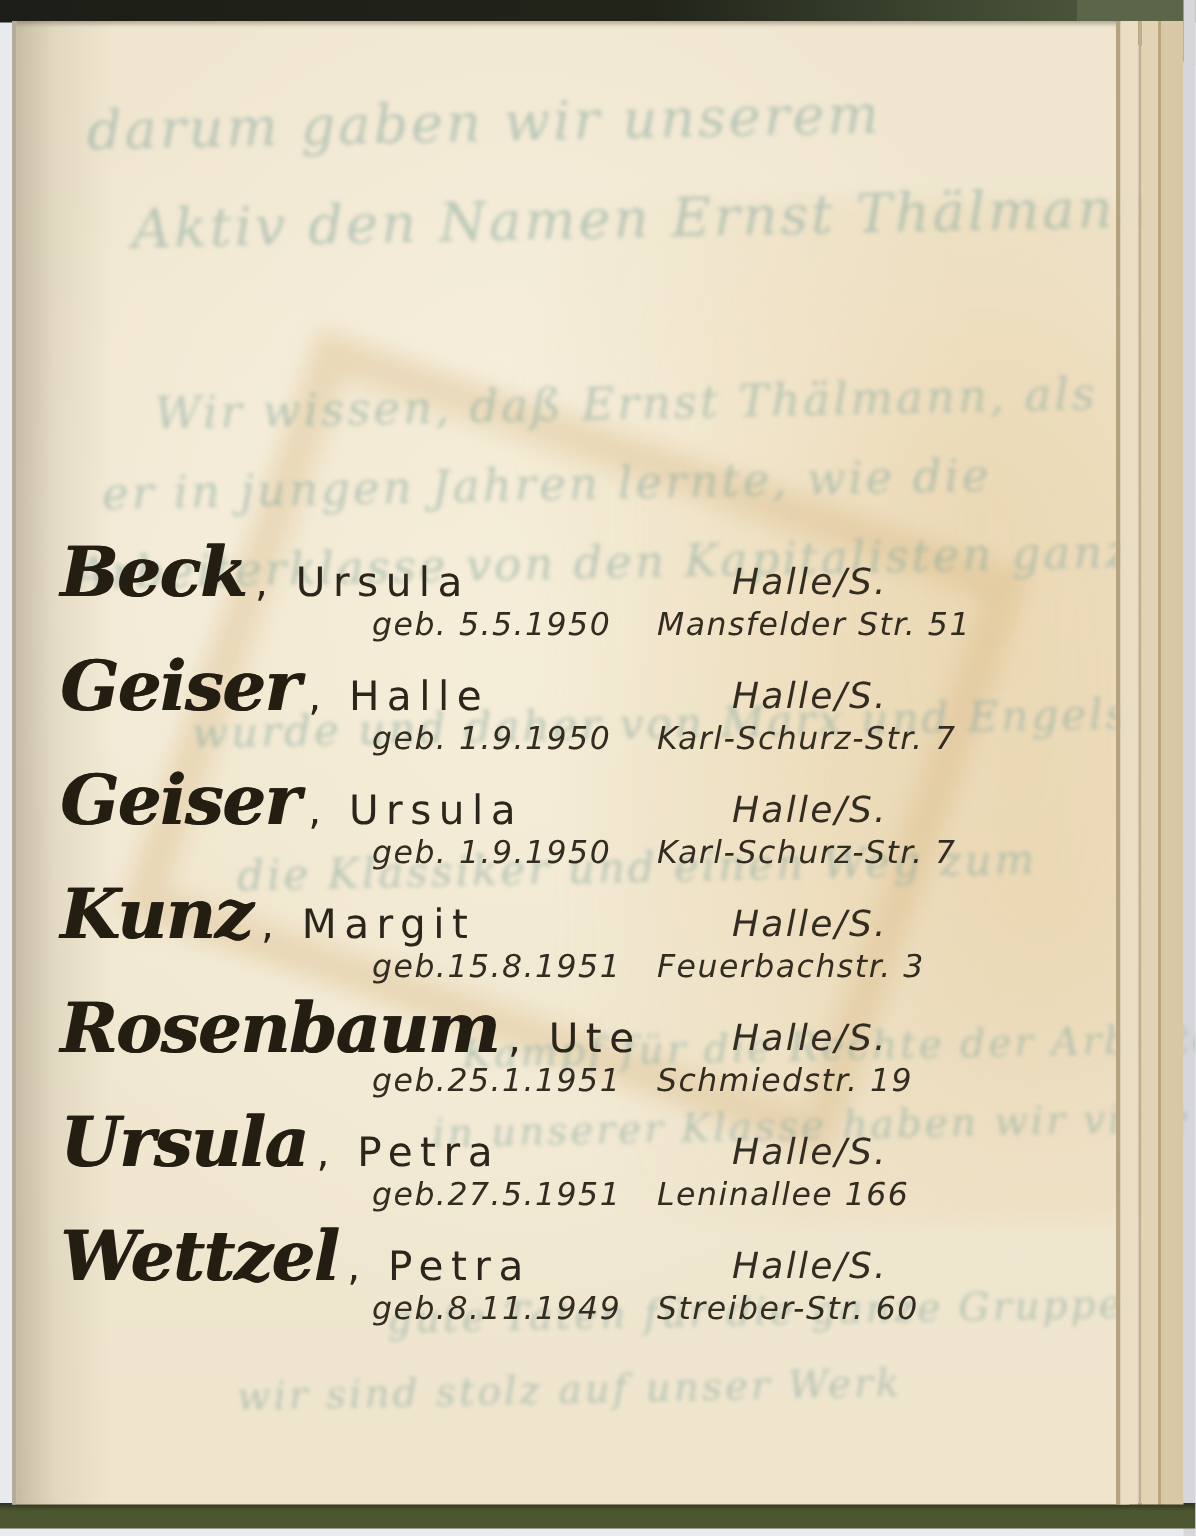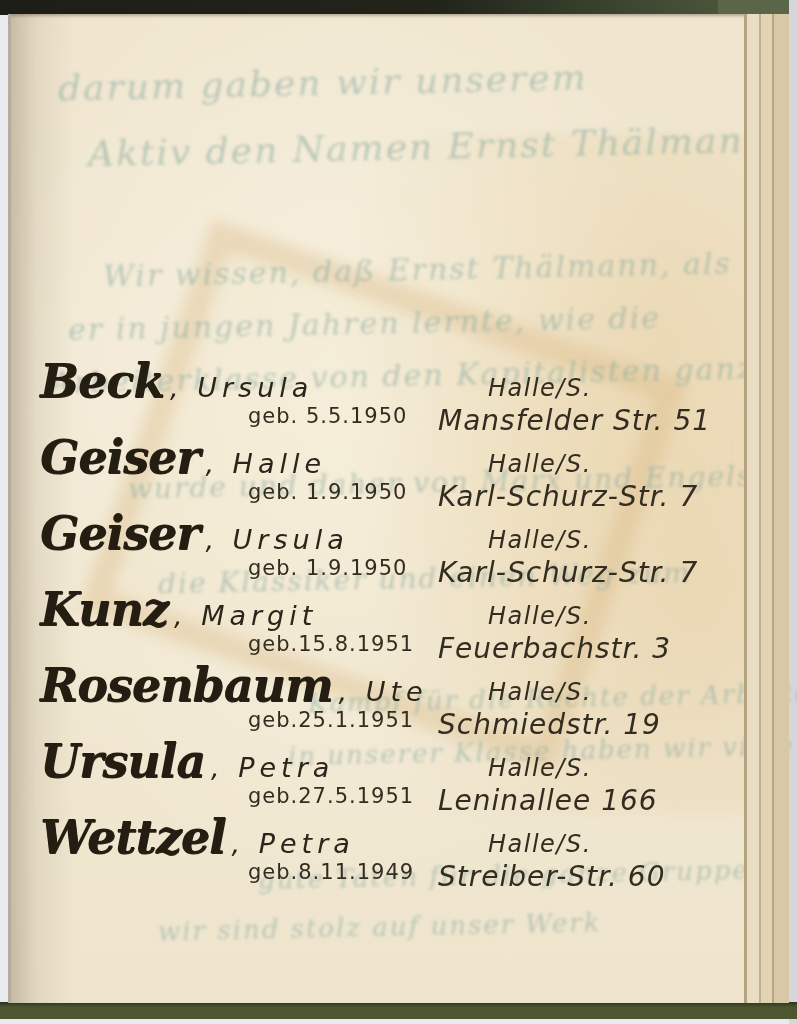--- a/index.html
+++ b/index.html
@@ -77,37 +77,37 @@
   .nameline{
     position:absolute;left:0;top:0;display:flex;align-items:baseline;white-space:nowrap;
   }
   .surname{
     font-family:"DejaVu Serif",serif;font-weight:bold;font-style:italic;
     font-size:46px;line-height:1;color:#241d12;
     letter-spacing:-1px;
     text-shadow:0.6px 0.6px 0 #2b2317;
   }
   .firstname{
-    font-family:"DejaVu Sans",sans-serif;font-style:italic;
+    font-family:"DejaVu Sans",sans-serif;
     font-size:27px;color:#2b251b;letter-spacing:5px;margin-left:6px;text-align:center;
   }
   .city{
     position:absolute;left:448px;top:16px;
     font-family:"DejaVu Sans",sans-serif;font-style:italic;
     font-size:24px;color:#332c20;letter-spacing:1.5px;white-space:nowrap;
   }
   .born{
     position:absolute;left:208px;top:46px;
-    font-family:"DejaVu Sans",sans-serif;
+    font-family:"DejaVu Sans",sans-serif;font-style:italic;
     font-size:21px;color:#332c20;letter-spacing:1px;white-space:nowrap;
   }
   .street{
     position:absolute;left:398px;top:46px;
     font-family:"DejaVu Sans",sans-serif;font-style:italic;
-    font-size:28px;color:#332c20;letter-spacing:1px;white-space:nowrap;
+    font-size:21px;color:#332c20;letter-spacing:1px;white-space:nowrap;
   }
 </style>
 </head>
 <body>
 
 <div class="cover-top"></div>
 <div class="cover-top-right"></div>
 <div class="right-gray"></div>
 <div class="cover-bottom"></div>
 

